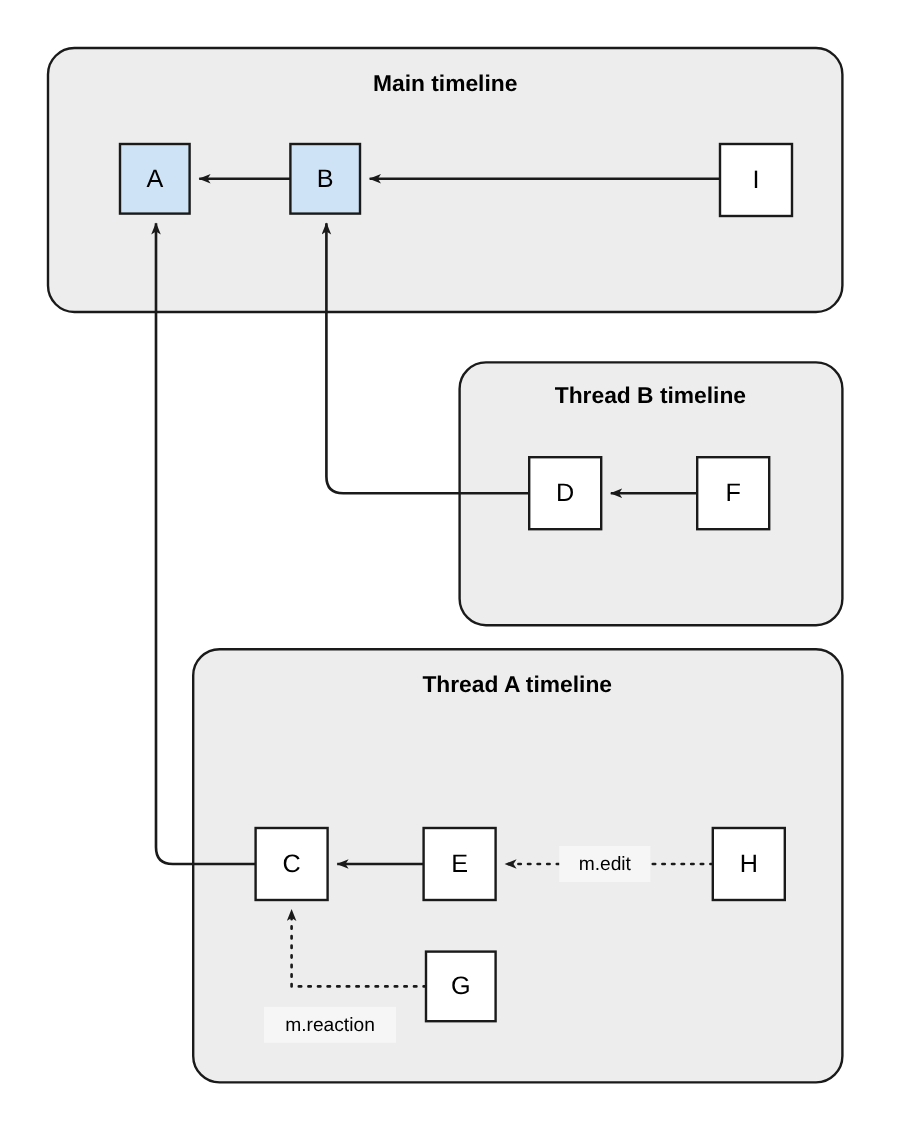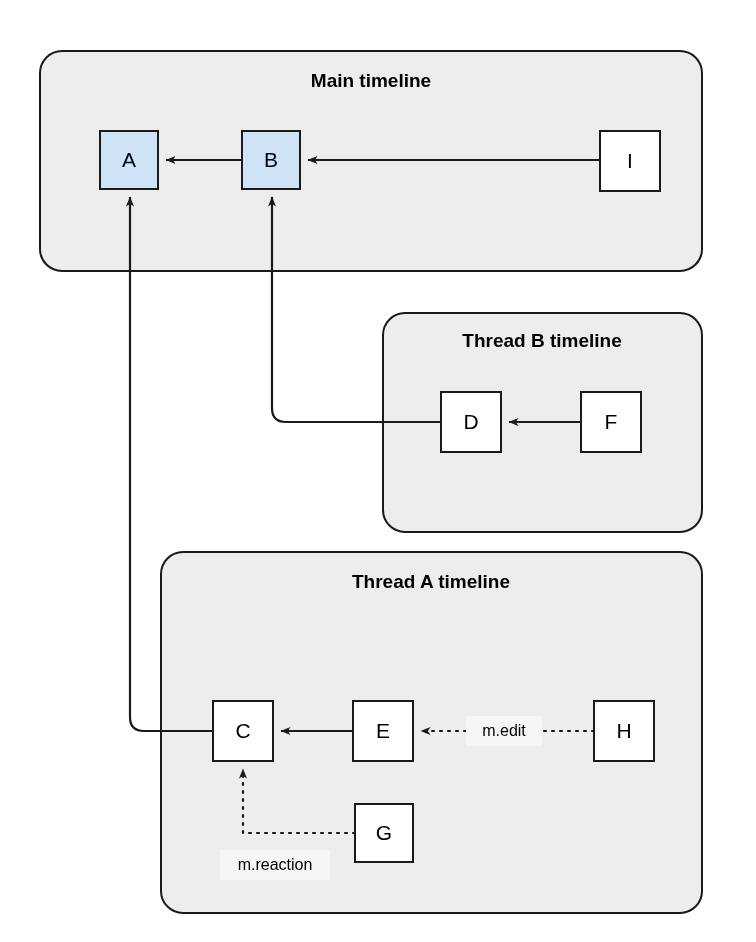--- a/index.html
+++ b/index.html
@@ -10,21 +10,21 @@
   body {
     width: 756px;
     height: 942px;
     font-family: "Liberation Sans", sans-serif;
     overflow: hidden;
     position: relative;
   }
   #diagram-root {
     position: absolute;
     left: 0;
-    top: 11px;
+    top: 0;
     width: 756px;
     height: 785px;
   }
   svg.canvas {
     position: absolute;
     left: 0;
     top: 0;
     width: 756px;
     height: 942px;
     display: block;

